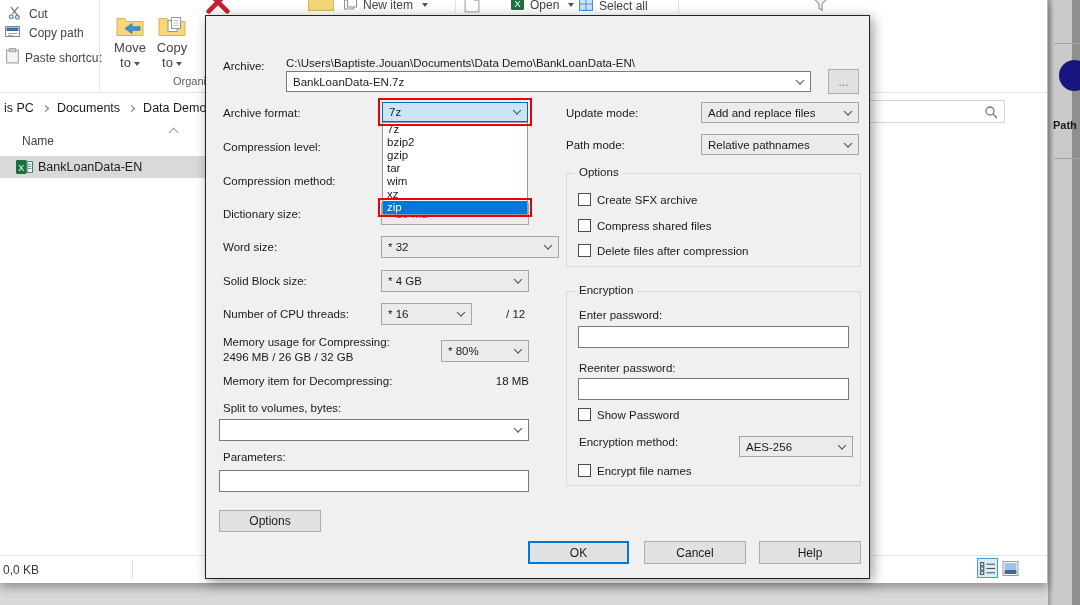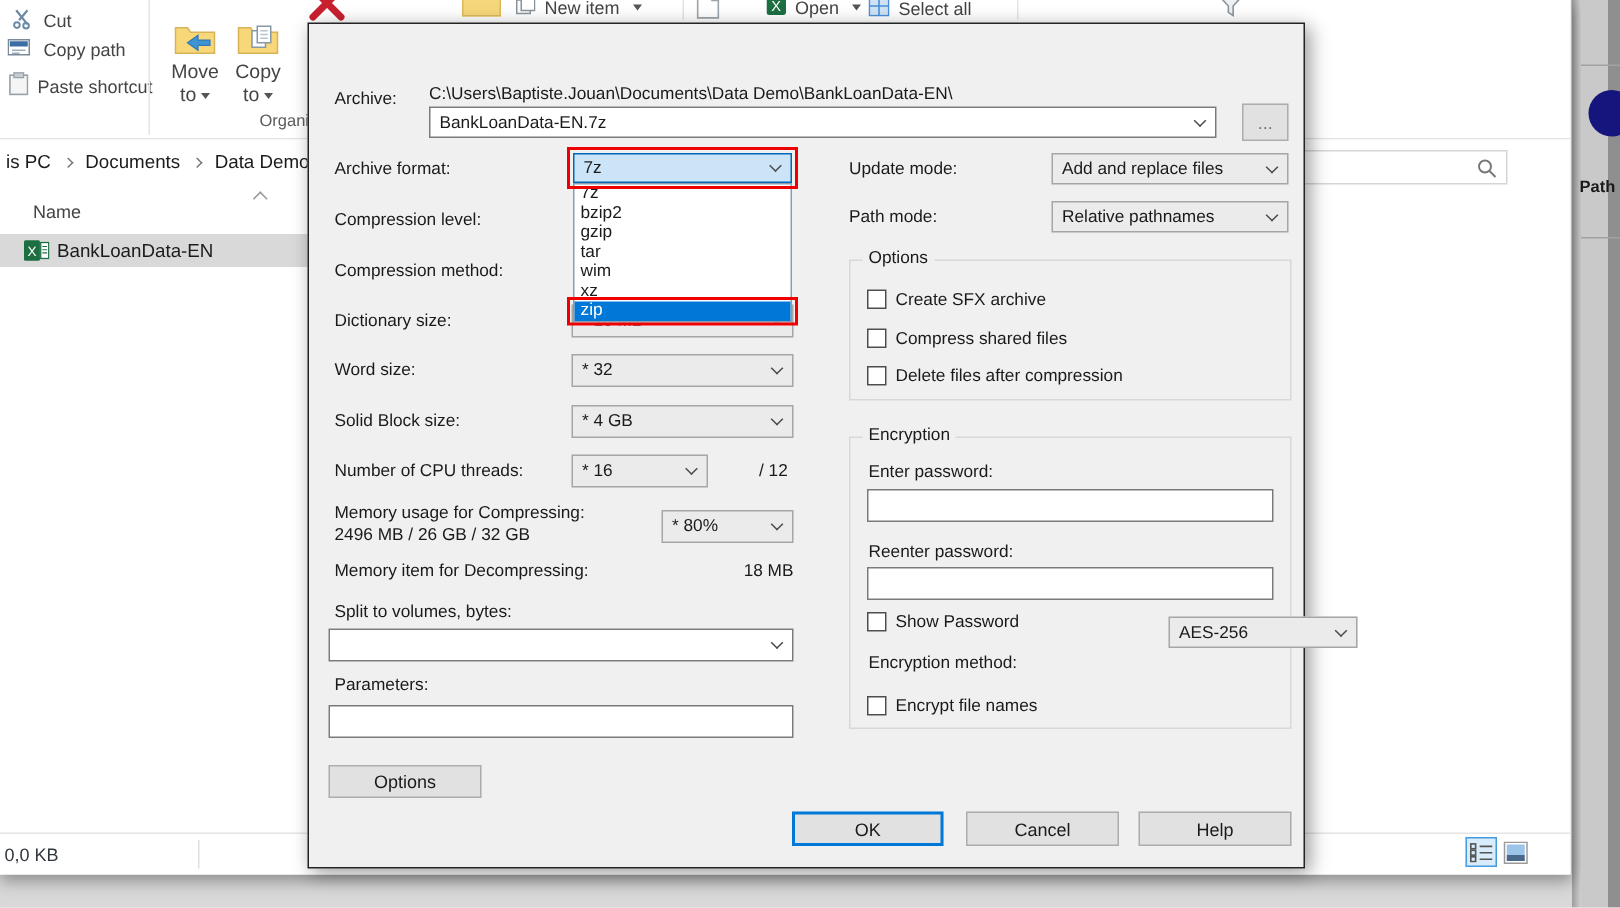--- a/index.html
+++ b/index.html
@@ -310,21 +310,21 @@
       <div class="dditem">gzip</div>
       <div class="dditem">tar</div>
       <div class="dditem">wim</div>
       <div class="dditem">xz</div>
       <div class="dditem sel">zip</div>
     </div>
 
     <div class="redrect" style="left:172px;top:82px;width:154px;height:28px;"></div>
     <div class="redrect" style="left:172px;top:182px;width:154px;height:19px;"></div>
 
-    <div class="combo" style="left:175px;top:220px;width:148px;height:22px;">
+    <div class="combo" style="left:175px;top:220px;width:178px;height:22px;">
       <span class="val">* 32</span>
       <span class="chev"></span>
     </div>
     <div class="combo" style="left:175px;top:254px;width:148px;height:22px;">
       <span class="val">* 4 GB</span>
       <span class="chev"></span>
     </div>
     <div class="combo" style="left:175px;top:287px;width:91px;height:22px;">
       <span class="val">* 16</span>
       <span class="chev"></span>
@@ -367,21 +367,21 @@
     <div class="grp" style="left:360px;top:275px;width:295px;height:195px;">
       <span class="gt">Encryption</span>
     </div>
     <span class="lbl" style="left:373px;top:293px;">Enter password:</span>
     <input class="txtinput" type="password" style="left: 372px; top: 310px; width: 271px; height: 22px;">
     <span class="lbl" style="left:373px;top:346px;">Reenter password:</span>
     <input class="txtinput" type="password" style="left: 372px; top: 362px; width: 271px; height: 22px;">
     <span class="cb" style="left:372px;top:392px;"></span>
     <span class="lbl" style="left:391px;top:393px;">Show Password</span>
     <span class="lbl" style="left:373px;top:420px;">Encryption method:</span>
-    <div class="combo" style="left:533px;top:395px;width:126px;height:21px;margin-left:40px;">
+    <div class="combo" style="left:533px;top:420px;width:114px;height:21px;">
       <span class="val">AES-256</span>
       <span class="chev"></span>
     </div>
     <span class="cb" style="left:372px;top:448px;"></span>
     <span class="lbl" style="left:391px;top:449px;">Encrypt file names</span>
 
     <div class="btn default" style="left:322px;top:525px;width:101px;height:23px;">OK</div>
     <div class="btn" style="left:438px;top:525px;width:102px;height:23px;">Cancel</div>
     <div class="btn" style="left:553px;top:525px;width:102px;height:23px;">Help</div>
   </div>

